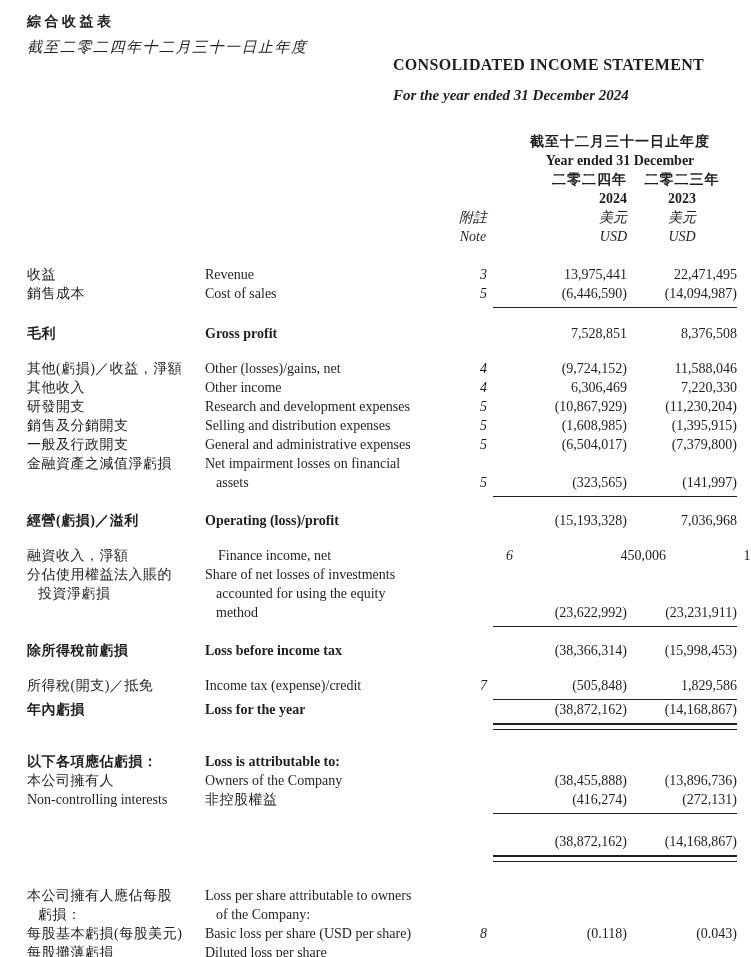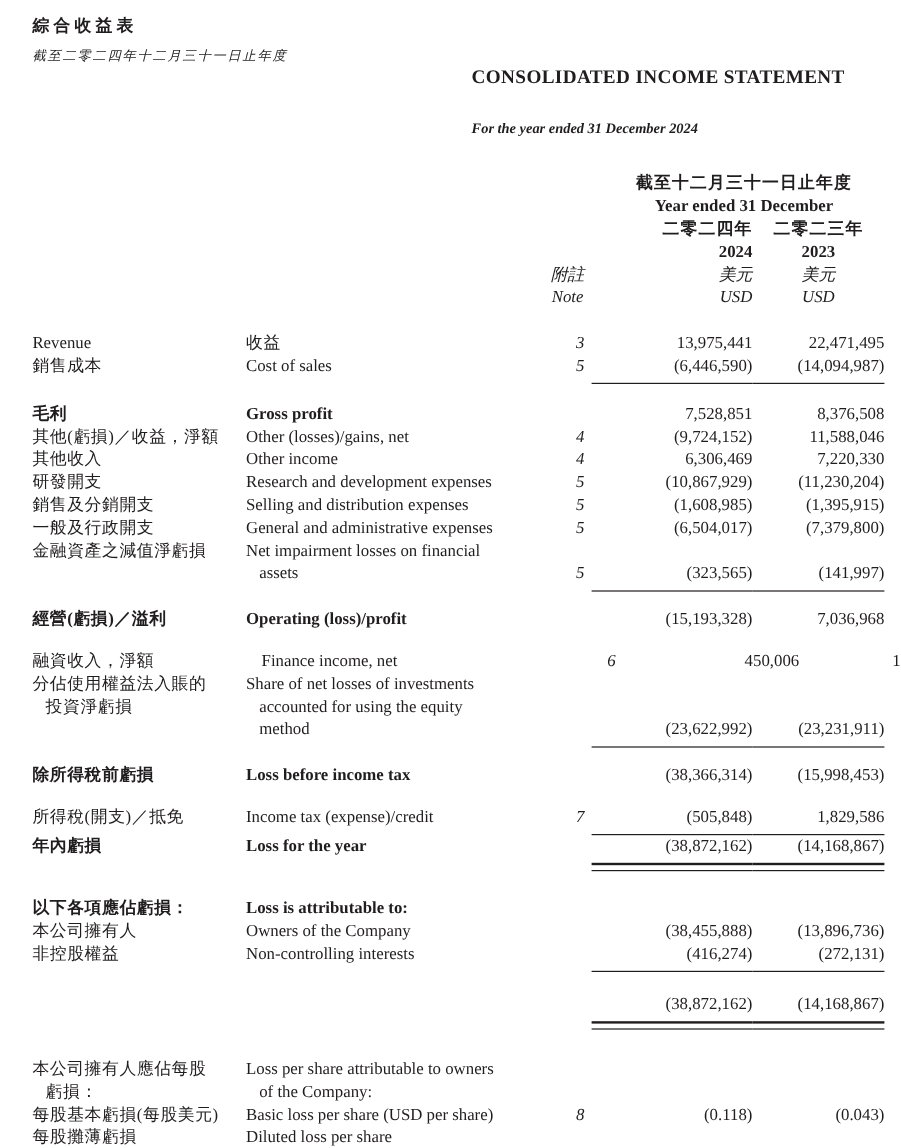--- a/index.html
+++ b/index.html
@@ -13,23 +13,23 @@
   .page { padding:10px 14px 20px 27px; }
 
   
   header { display:flex; align-items:flex-start; }
   .ht-left  { width:366px; }
   .ht-right { flex:1; }
   .title-zh {
     font-family:"Liberation Sans","DejaVu Sans",sans-serif;
     font-weight:bold; font-size:14px; letter-spacing:3.5px; line-height:22px;
   }
-  .period-zh { font-style:italic; font-size:11px; letter-spacing:1.5px; line-height:22px; margin-top:4px; }
+  .period-zh { font-style:italic; font-size:15px; letter-spacing:1.5px; line-height:22px; margin-top:4px; }
   .title-en { font-weight:bold; font-size:16px; letter-spacing:0.3px; line-height:22px;margin-top:44px; }
-  .period-en { font-weight:bold; font-style:italic; font-size:12px; line-height:22px; margin-top:20px; }
+  .period-en { font-weight:bold; font-style:italic; font-size:15px; line-height:22px; margin-top:8px; }
 
   
   .thead { margin-top:26px; }
   .th-line { display:grid; grid-template-columns:430px 36px 134px 110px; line-height:19px; }
   .th-span   { grid-column:3 / 5; text-align:center; padding-left:10px; }
   .th-bold   { font-weight:bold; }
   .th-zh     { letter-spacing:1px; }
   .th-note   { grid-column:2; text-align:center; padding-right:4px; font-style:italic; }
   .th-v1     { grid-column:3; text-align:right; }
   .th-v2     { grid-column:4; text-align:center; }
@@ -86,26 +86,26 @@
     </div>
     <div class="th-line">
       <div class="th-note">Note</div>
       <div class="th-v1 th-it">USD</div>
       <div class="th-v2 th-it">USD</div>
     </div>
   </div>
 
   <div class="tbody" id="tbody">
       <div class="row">
+    <div class="c zh-cell">
+          <div class="line">收益</div>
+        </div>
     <div class="c en-cell">
           <div class="line">Revenue</div>
         </div>
-    <div class="c zh-cell">
-          <div class="line">收益</div>
-        </div>
     <div class="c note-cell">
           <div>3</div>
         </div>
     <div class="c v1-cell">
           <div>13,975,441</div>
         </div>
     <div class="c v2-cell">
           <div>22,471,495</div>
         </div>
   </div>
@@ -136,21 +136,21 @@
           <div class="line">Gross profit</div>
         </div>
     <div class="c note-cell"></div>
     <div class="c v1-cell">
           <div>7,528,851</div>
         </div>
     <div class="c v2-cell">
           <div>8,376,508</div>
         </div>
   </div>
-      <div class="row" style="">
+      <div class="row" style="margin-top: 16px;">
     <div class="c zh-cell">
           <div class="line">其他(虧損)／收益，淨額</div>
         </div>
     <div class="c en-cell">
           <div class="line">Other (losses)/gains, net</div>
         </div>
     <div class="c note-cell">
           <div>4</div>
         </div>
     <div class="c v1-cell">
@@ -371,25 +371,25 @@
         </div>
     <div class="c note-cell"></div>
     <div class="c v1-cell">
           <div>(38,455,888)</div>
         </div>
     <div class="c v2-cell">
           <div>(13,896,736)</div>
         </div>
   </div>
       <div class="row">
+    <div class="c en-cell">
+          <div class="line">Non-controlling interests</div>
+        </div>
     <div class="c zh-cell">
           <div class="line">非控股權益</div>
-        </div>
-    <div class="c en-cell">
-          <div class="line">Non-controlling interests</div>
         </div>
     <div class="c note-cell"></div>
     <div class="c v1-cell">
           <div>(416,274)</div>
           <div class="srule"></div>
         </div>
     <div class="c v2-cell">
           <div>(272,131)</div>
           <div class="srule"></div>
         </div>

